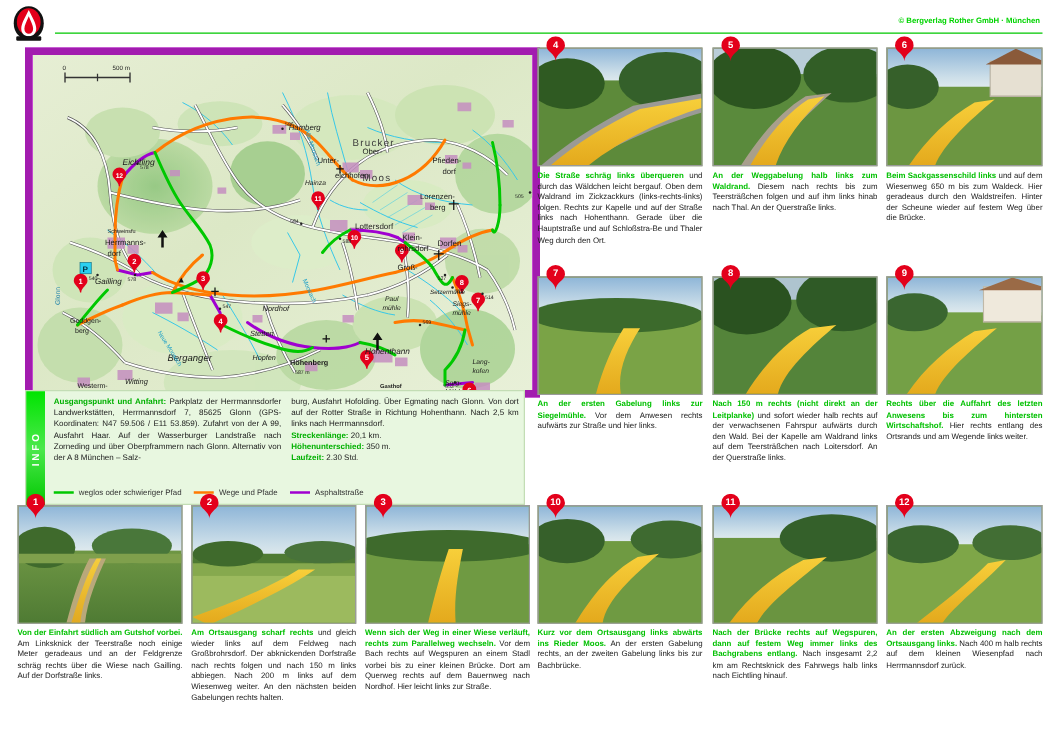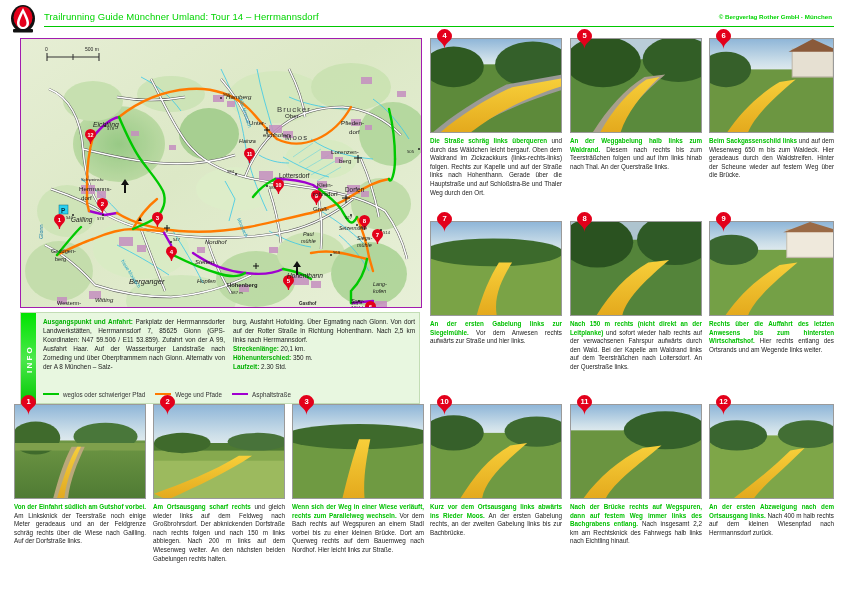--- a/index.html
+++ b/index.html
@@ -48,21 +48,21 @@
     left: 44px; top: 26px;
     width: 790px; height: 1.4px;
     background: #00c800;
   }
 
   
   #map-panel {
     position: absolute;
     left: 20px; top: 38px;
     width: 400px; height: 268px;
-    border: 1px solid #a21caf;
+    border: 6px solid #a21caf;
     overflow: hidden;
     background: #d946ef;
   }
   #map-canvas { position:absolute; left:0; top:0; }
 
   
   #info-box {
     position: absolute;
     left: 20px; top: 312px;
     width: 400px; height: 92px;
@@ -155,21 +155,20 @@
 <body>
 
 <div id="header">
   <svg id="logo" viewBox="0 0 30 30">
     <ellipse cx="15" cy="14.5" rx="12" ry="13.5" fill="#111"></ellipse>
     <ellipse cx="15" cy="13.5" rx="9.5" ry="11" fill="#e3001b"></ellipse>
     <path d="M15 4 C12 10 9 15 9 19 C9 23 12 25 15 25 C18 25 21 23 21 19 C21 15 18 10 15 4 Z" fill="#ffffff"></path>
     <path d="M15 9 C13.5 13 11.5 16 11.5 19 C11.5 21.6 13.2 23 15 23 C16.8 23 18.5 21.6 18.5 19 C18.5 16 16.5 13 15 9 Z" fill="#e3001b"></path>
     <rect x="5" y="25" width="20" height="3.6" rx="1" fill="#111"></rect>
   </svg>
-  <div id="header-title">Trailrunning Guide Münchner Umland: Tour 14 – Herrmannsdorf</div>
   <div id="header-copyright">© Bergverlag Rother GmbH · München</div>
   <div id="header-rule"></div>
 </div>
 
 <div id="map-panel">
   <svg id="map-canvas" width="400" height="268" viewBox="0 0 400 268">
     <defs>
       <linearGradient id="terr" x1="0" y1="0" x2="1" y2="1">
         <stop offset="0%" stop-color="#e6eed4"></stop>
         <stop offset="45%" stop-color="#dce8c6"></stop>

